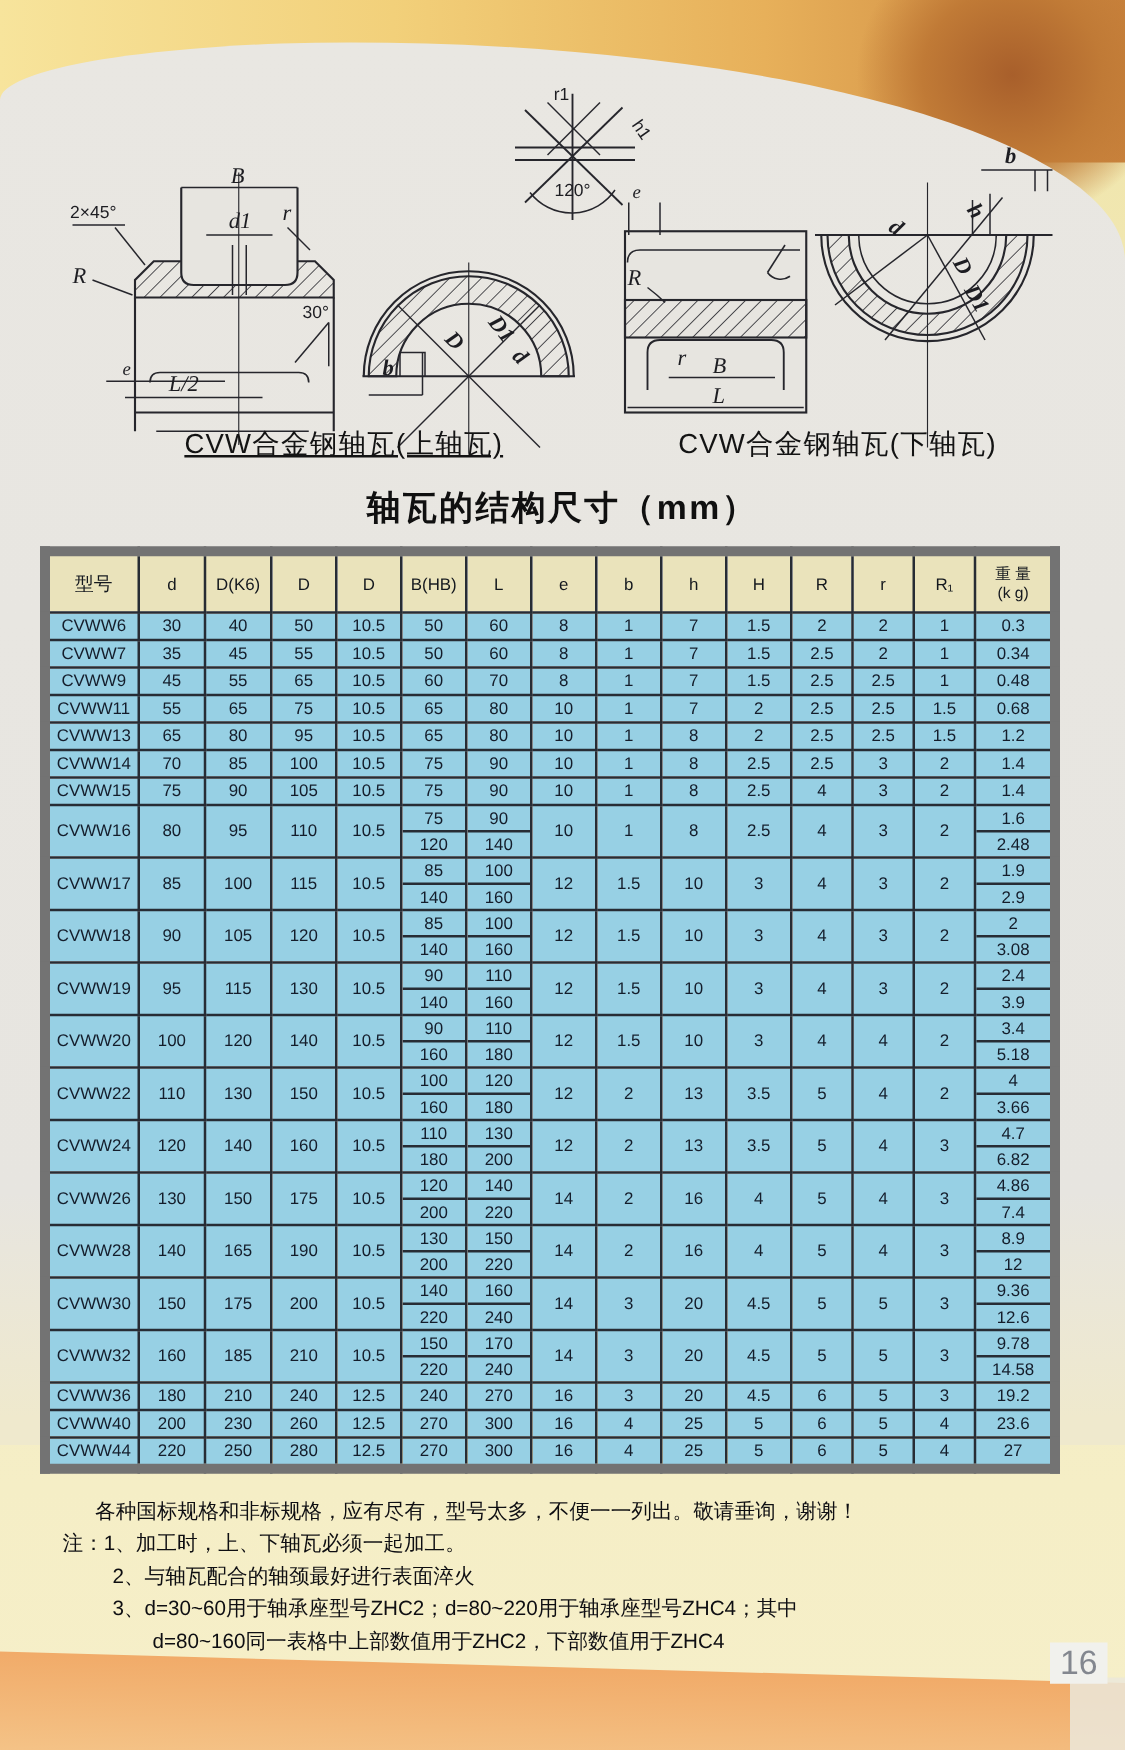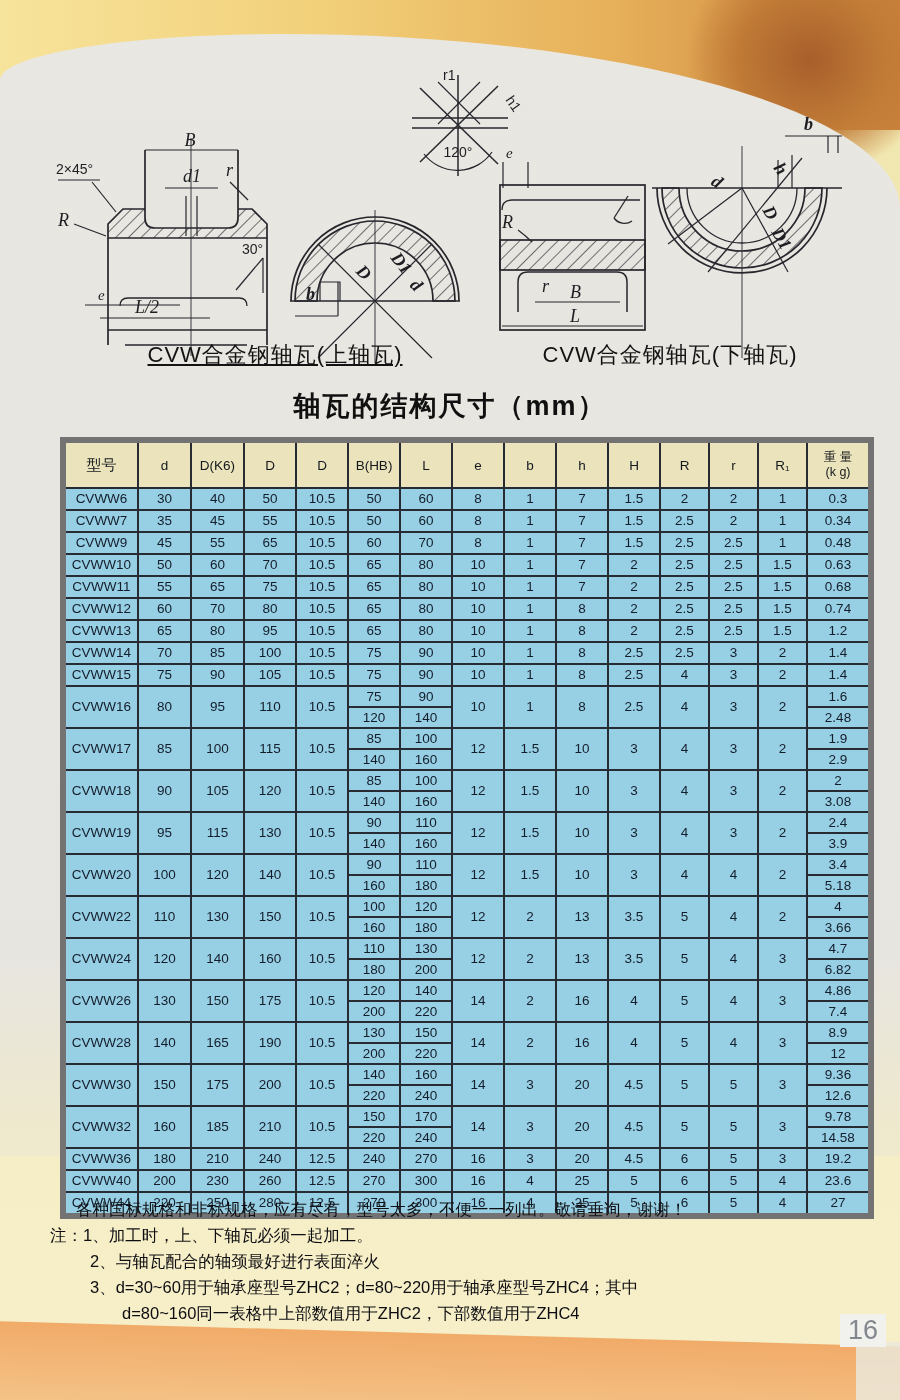--- a/index.html
+++ b/index.html
@@ -20,22 +20,22 @@
     transform:rotate(1.6deg);}
   .corner-tab{position:absolute;right:0;top:1342px;width:44px;height:62px;background:#ebe8da;opacity:.85;}
 
   .drawings{position:absolute;left:40px;top:58px;}
   .caption{position:absolute;font-size:22px;color:#131313;letter-spacing:1px;font-weight:500;text-align:center;}
   .caption.up{left:110px;top:340px;width:330px;text-decoration:underline;}
   .caption.low{left:515px;top:340px;width:310px;}
   .page-title{position:absolute;left:200px;top:388px;width:500px;text-align:center;
     font-size:27px;font-weight:bold;color:#101010;letter-spacing:2px;}
 
-  .spec-table{position:absolute;left:60px;top:437px;border-collapse:collapse;table-layout:fixed;width:808px;
-    border:6px solid #737373;}
+  .spec-table{position:absolute;left:32px;top:437px;border-collapse:collapse;table-layout:fixed;width:808px;
+    border:8px solid #737373;}
   .spec-table th,.spec-table td{border:2px solid #272c34;text-align:center;vertical-align:middle;
     padding:0;overflow:hidden;}
   .spec-table th{background:#eae3bb;height:44px;font-size:13.5px;font-weight:normal;color:#14181e;}
   .spec-table th:first-child{font-size:15px;}
   .spec-table th.wt div{line-height:15px;font-size:12.5px;}
   .spec-table td{background:#97d0e4;font-size:13.5px;color:#141d2b;height:20px;line-height:20px;}
   .spec-table tr.dbl td{height:40px;}
   .spec-table td.split{padding:0;}
   .spec-table td.split div{height:19px;line-height:19px;}
   .spec-table td.split div:first-child{border-bottom:2px solid #272c34;}
@@ -276,69 +276,35 @@
         <td>8</td>
         <td>1</td>
         <td>7</td>
         <td>1.5</td>
         <td>2.5</td>
         <td>2.5</td>
         <td>1</td>
         <td>0.48</td>
       </tr>
       <tr>
-        <td>CVWW10</td>
-        <td>50</td>
-        <td>60</td>
-        <td>70</td>
-        <td>10.5</td>
-        <td>65</td>
-        <td>80</td>
-        <td>10</td>
-        <td>1</td>
-        <td>7</td>
-        <td>2</td>
-        <td>2.5</td>
-        <td>2.5</td>
-        <td>1.5</td>
-        <td>0.63</td>
-      </tr>
-      <tr>
         <td>CVWW11</td>
         <td>55</td>
         <td>65</td>
         <td>75</td>
         <td>10.5</td>
         <td>65</td>
         <td>80</td>
         <td>10</td>
         <td>1</td>
         <td>7</td>
         <td>2</td>
         <td>2.5</td>
         <td>2.5</td>
         <td>1.5</td>
         <td>0.68</td>
-      </tr>
-      <tr>
-        <td>CVWW12</td>
-        <td>60</td>
-        <td>70</td>
-        <td>80</td>
-        <td>10.5</td>
-        <td>65</td>
-        <td>80</td>
-        <td>10</td>
-        <td>1</td>
-        <td>8</td>
-        <td>2</td>
-        <td>2.5</td>
-        <td>2.5</td>
-        <td>1.5</td>
-        <td>0.74</td>
       </tr>
       <tr>
         <td>CVWW13</td>
         <td>65</td>
         <td>80</td>
         <td>95</td>
         <td>10.5</td>
         <td>65</td>
         <td>80</td>
         <td>10</td>

